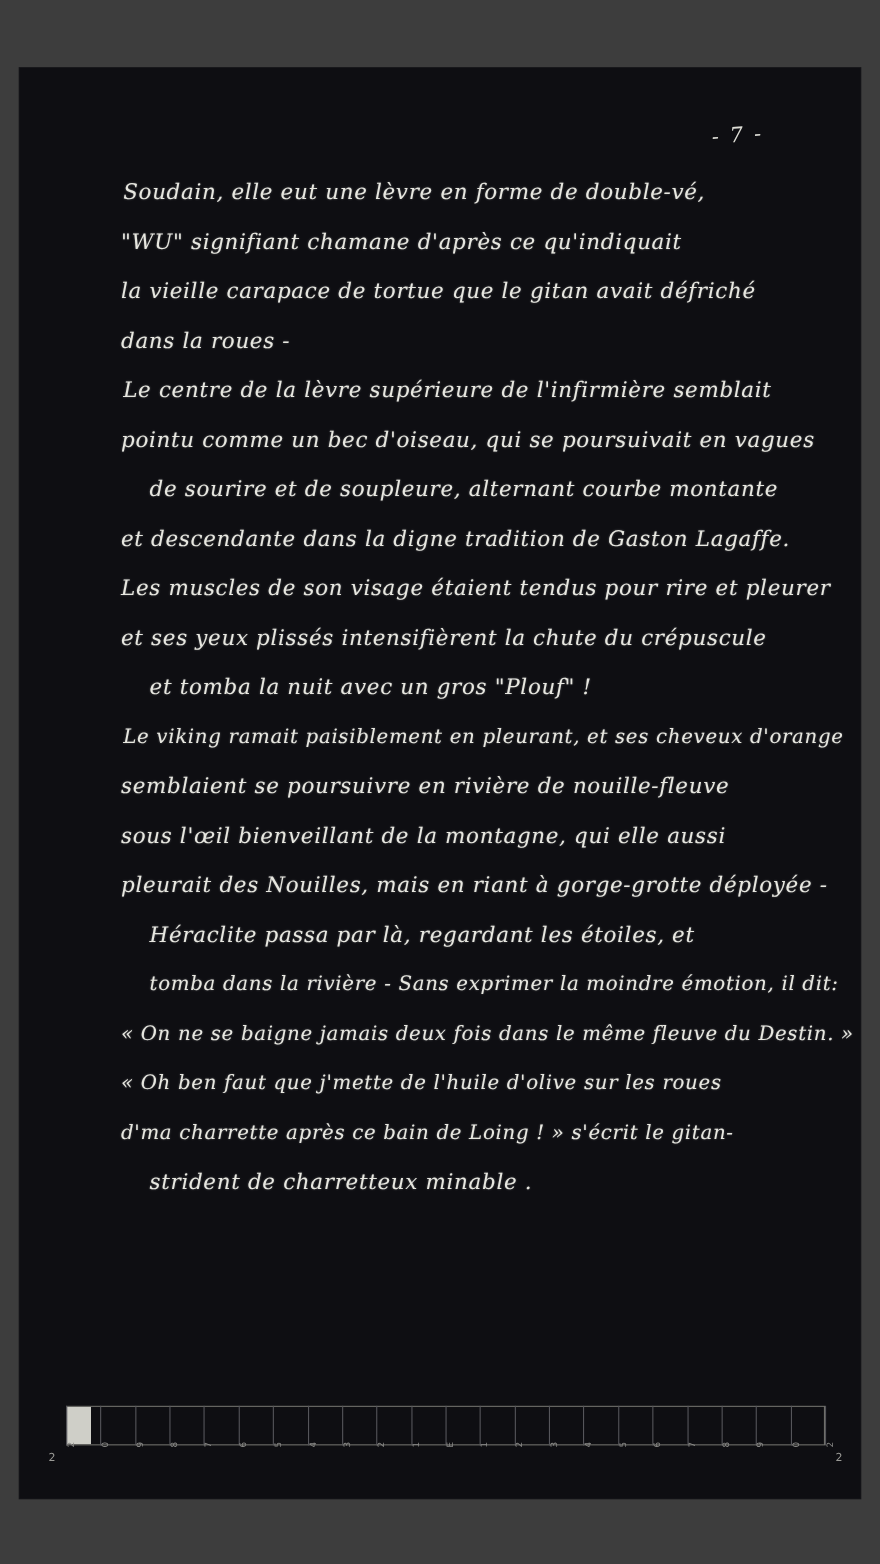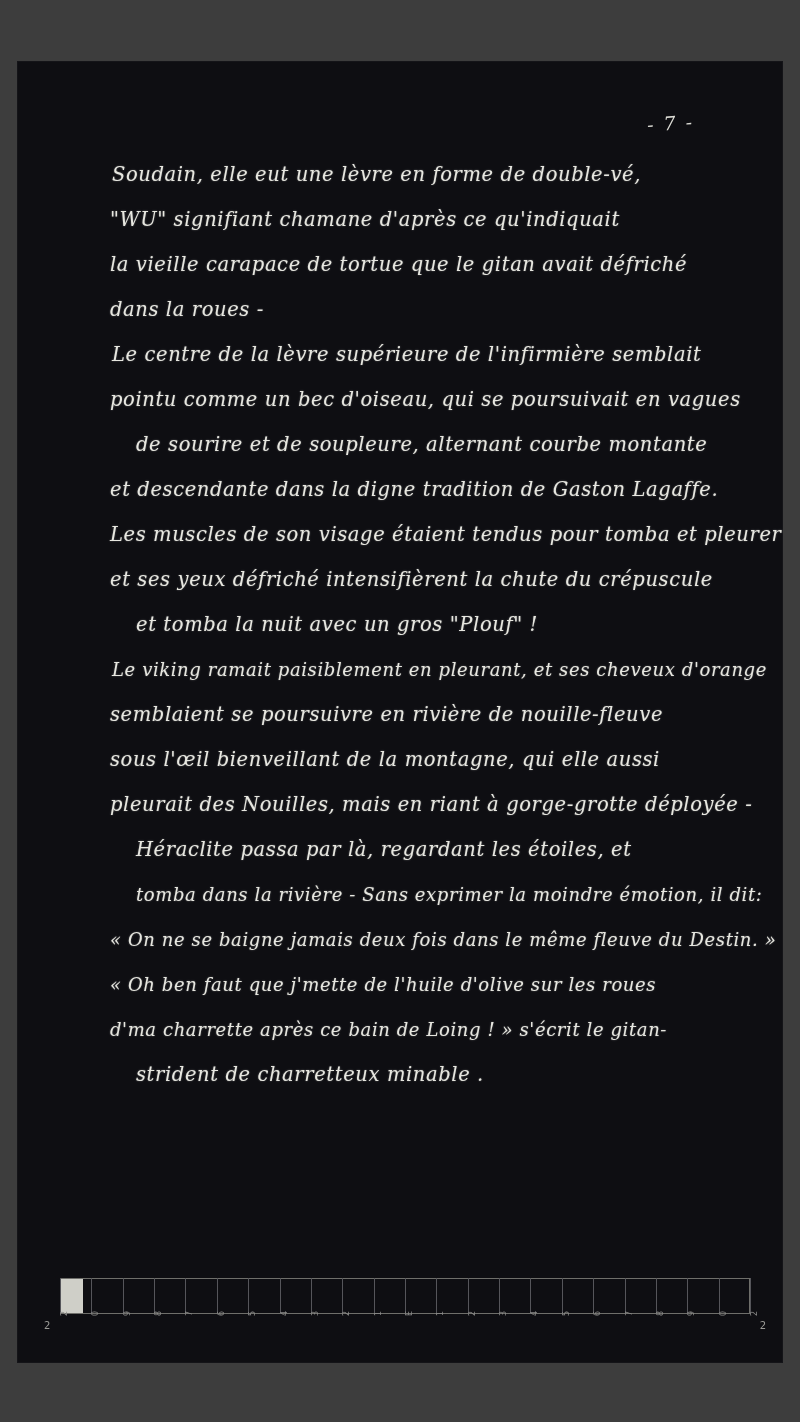--- a/index.html
+++ b/index.html
@@ -147,22 +147,22 @@
 
       <div id="lines">
         <div class="hline start">Soudain, elle eut une lèvre en forme de double-vé,</div>
         <div class="hline">"WU" signifiant chamane d'après ce qu'indiquait</div>
         <div class="hline">la vieille carapace de tortue que le gitan avait défriché</div>
         <div class="hline">dans la roues -</div>
         <div class="hline start">Le centre de la lèvre supérieure de l'infirmière semblait</div>
         <div class="hline">pointu comme un bec d'oiseau, qui se poursuivait en vagues</div>
         <div class="hline indent">de sourire et de soupleure, alternant courbe montante</div>
         <div class="hline">et descendante dans la digne tradition de Gaston Lagaffe.</div>
-        <div class="hline">Les muscles de son visage étaient tendus pour tomba et pleurer</div>
-        <div class="hline">et ses yeux défriché intensifièrent la chute du crépuscule</div>
+        <div class="hline">Les muscles de son visage étaient tendus pour rire et pleurer</div>
+        <div class="hline">et ses yeux plissés intensifièrent la chute du crépuscule</div>
         <div class="hline indent">et tomba la nuit avec un gros "Plouf" !</div>
         <div class="hline start small">Le viking ramait paisiblement en pleurant, et ses cheveux d'orange</div>
         <div class="hline">semblaient se poursuivre en rivière de nouille-fleuve</div>
         <div class="hline">sous l'œil bienveillant de la montagne, qui elle aussi</div>
         <div class="hline">pleurait des Nouilles, mais en riant à gorge-grotte déployée -</div>
         <div class="hline indent">Héraclite passa par là, regardant les étoiles, et</div>
         <div class="hline indent small">tomba dans la rivière - Sans exprimer la moindre émotion, il dit:</div>
         <div class="hline small">« On ne se baigne jamais deux fois dans le même fleuve du Destin. »</div>
         <div class="hline small">« Oh ben faut que j'mette de l'huile d'olive sur les roues</div>
         <div class="hline small">d'ma charrette après ce bain de Loing ! » s'écrit le gitan-</div>

